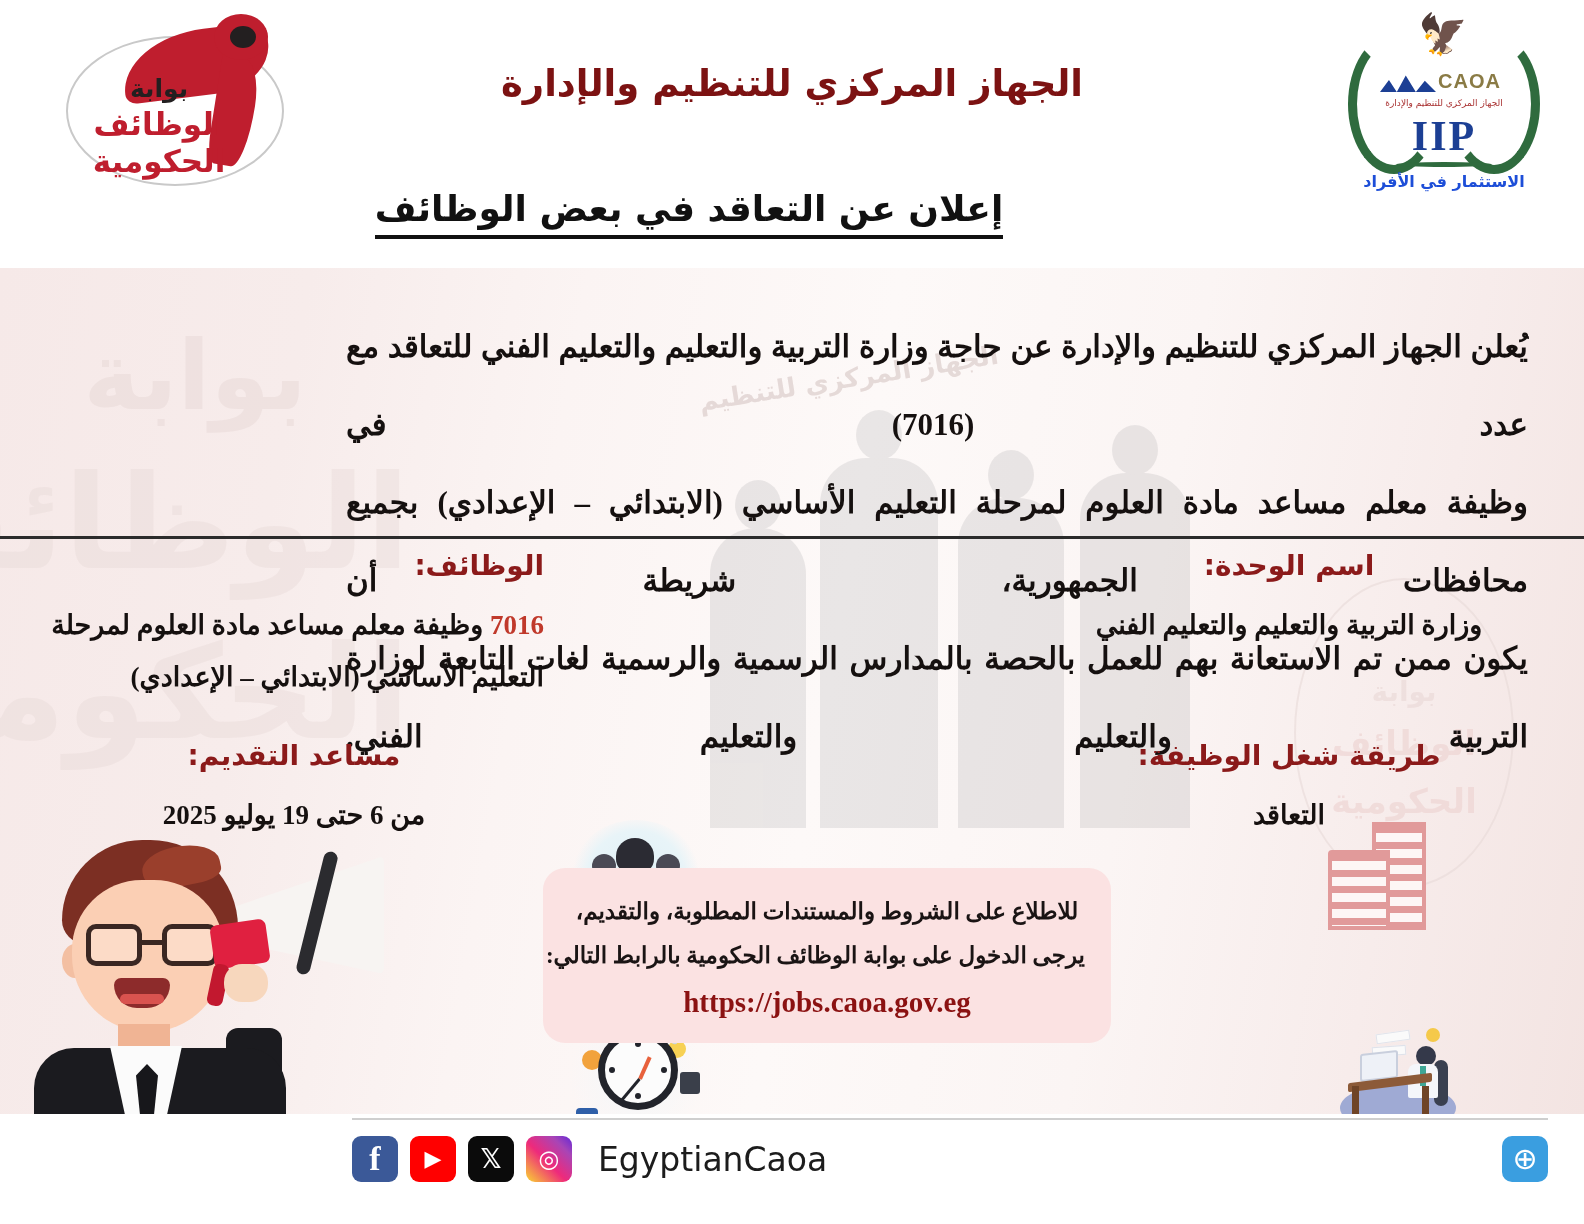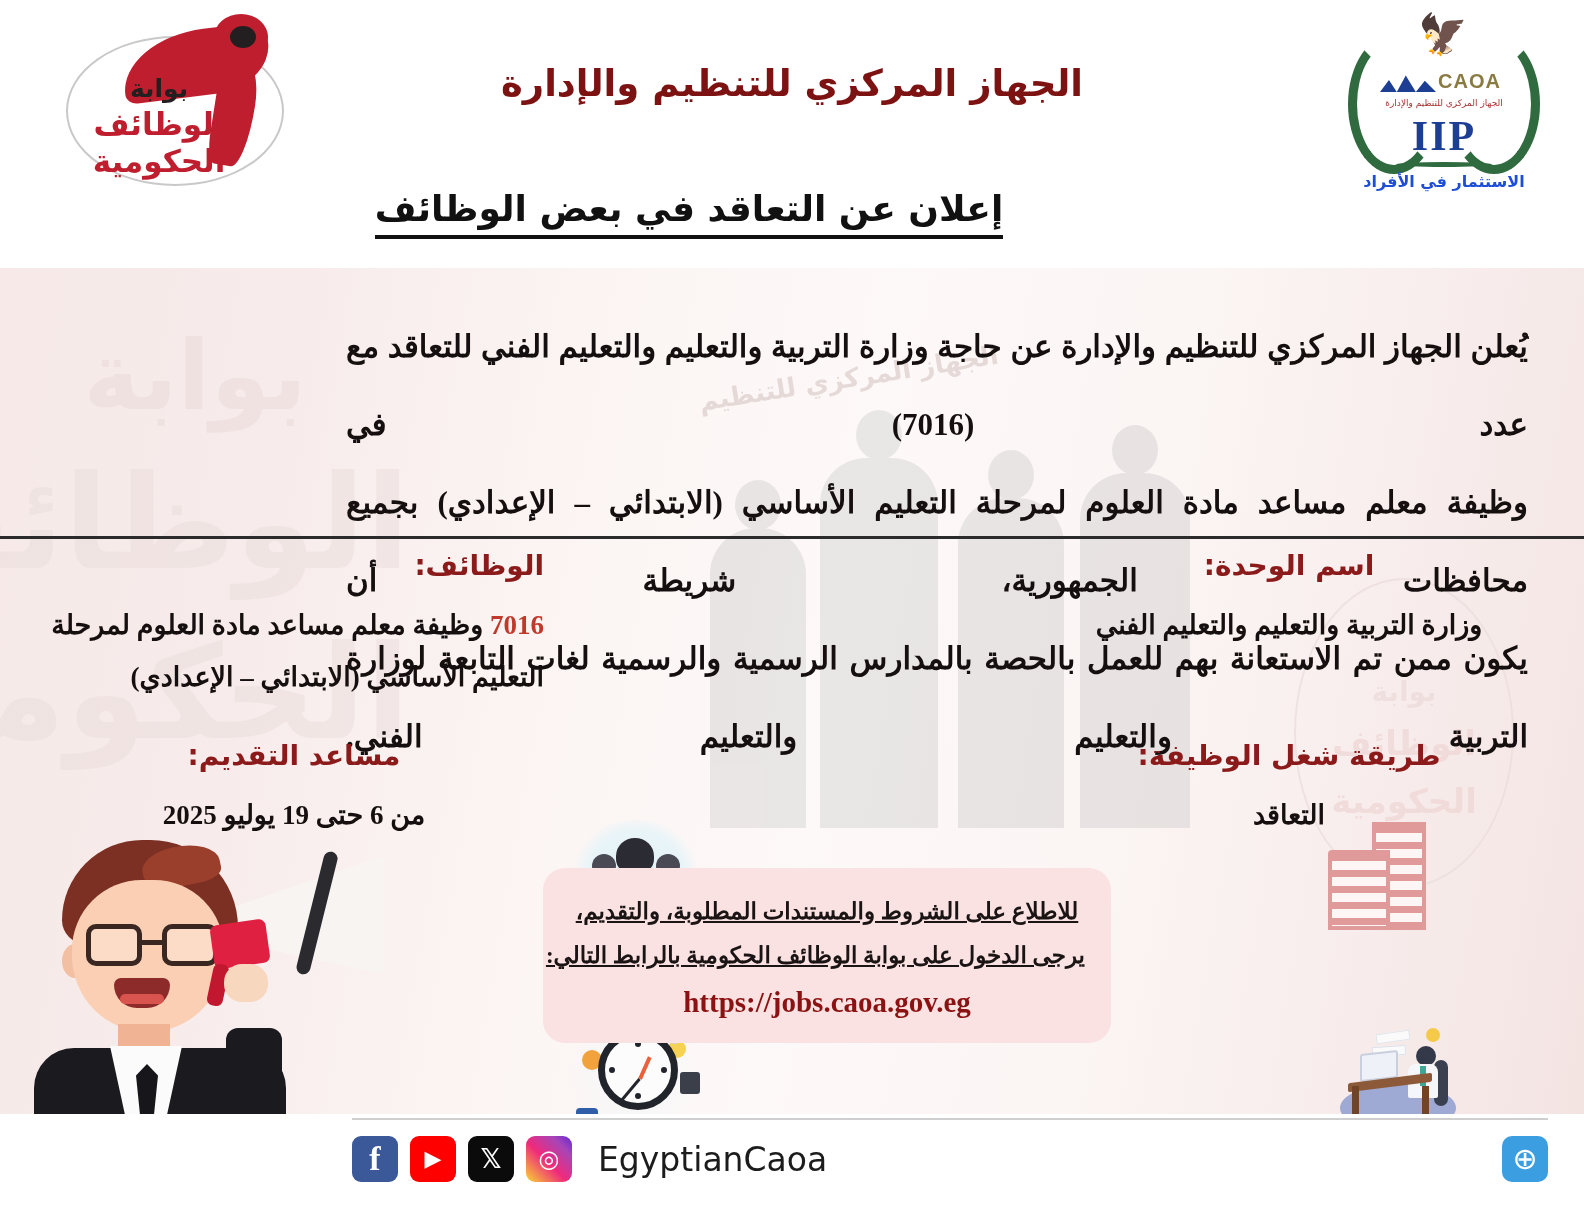--- a/index.html
+++ b/index.html
@@ -525,21 +525,20 @@
     direction: rtl;
     z-index: 6;
   }
   .note-box .nl {
     font-family: "Liberation Serif", "DejaVu Serif", serif;
     font-size: 23px;
     font-weight: 600;
     color: #1a1414;
     line-height: 44px;
     white-space: nowrap;
-    text-decoration: underline;
   }
   .note-box .nurl {
     margin-top: 8px;
     font-family: "Liberation Serif", "DejaVu Serif", serif;
     font-weight: bold;
     font-size: 29px;
     color: #8b1212;
     direction: ltr;
     text-align: center;
   }

